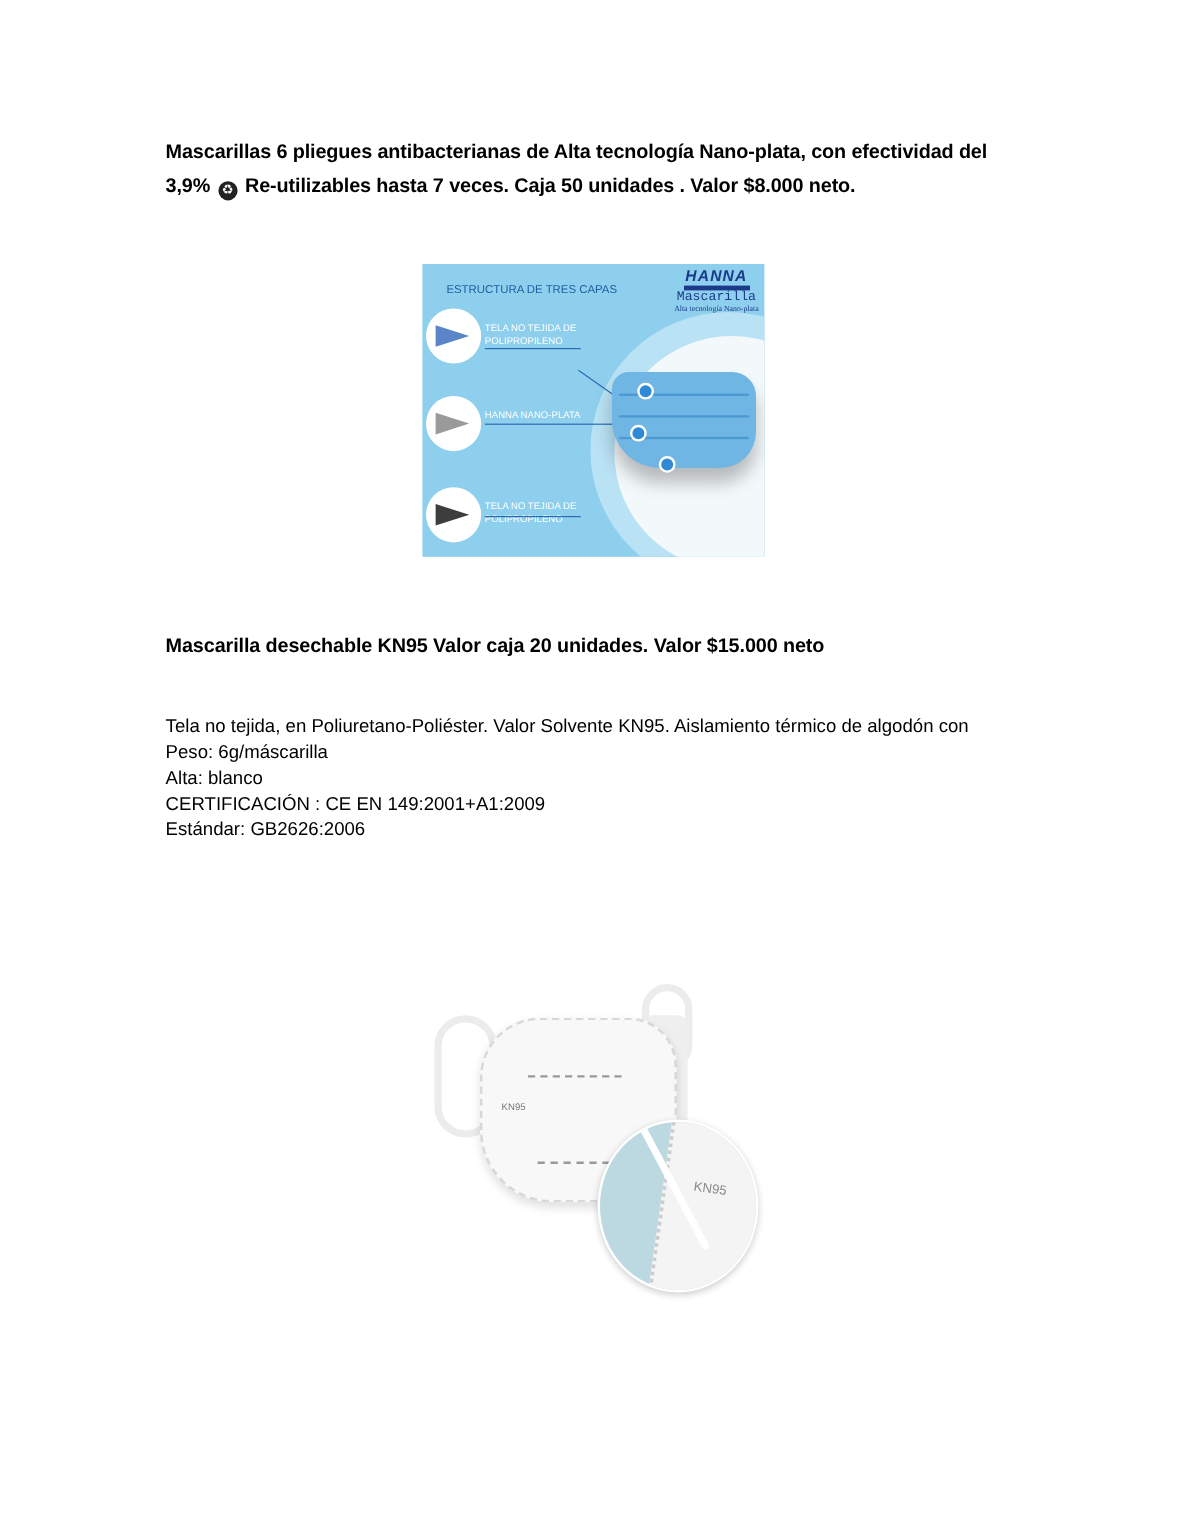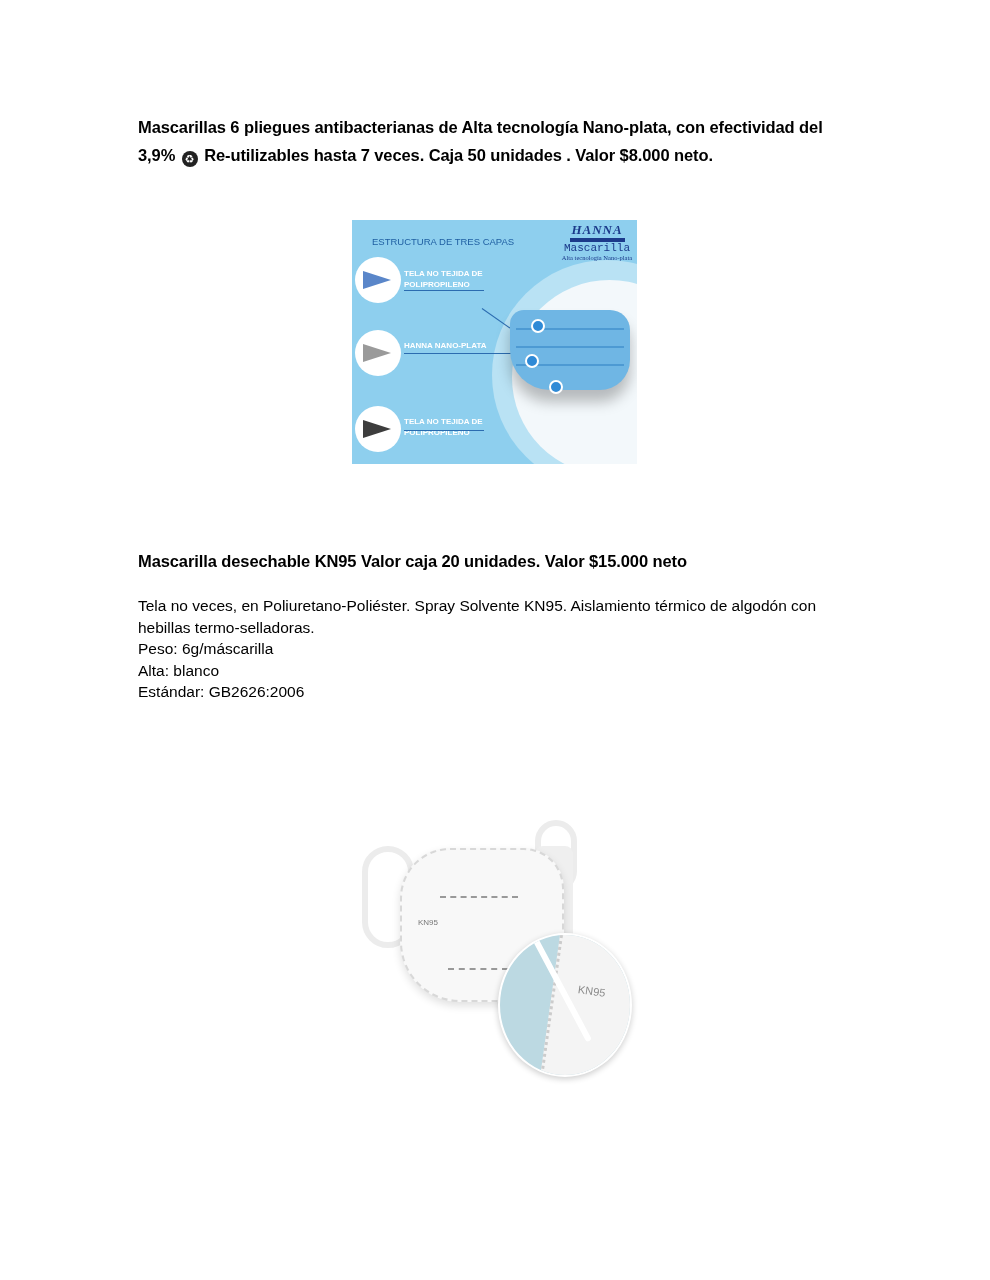--- a/index.html
+++ b/index.html
@@ -1,40 +1,40 @@
 <!DOCTYPE html>
 <html><head>
   <meta charset="utf-8">
   <style>
     html, body { margin: 0; padding: 0; background: #ffffff; }
     body { width: 990px; height: 1280px; position: relative; overflow: hidden;
       font-family: "Liberation Sans", "DejaVu Sans", sans-serif; color: #000; }
     .page { position: absolute; left: 0; top: 0; width: 990px; height: 1280px; }
     .heading { position: absolute; left: 138px; font-weight: bold; font-size: 16.5px; line-height: 28px; letter-spacing: -0.1px; }
     .h1 { top: 113px; width: 730px; }
-    .h2 { top: 547px; width: 730px; }
+    .h2 { top: 524px; width: 730px; }
     .recycle { display: inline-block; width: 16px; height: 16px; border-radius: 50%; background: #222; color: #fff; font-size: 11px; line-height: 16px; text-align: center; vertical-align: -2px; margin: 0 2px; }
     .body-text { position: absolute; left: 138px; top: 595px; width: 730px; font-size: 15.5px; line-height: 21.5px; }
     .body-text div { white-space: pre-wrap; }
 
     
     .img1 { position: absolute; left: 352px; top: 220px; width: 285px; height: 244px;
       background: #8ecfee; overflow: hidden; }
     .img1 .ring { position: absolute; left: 140px; top: 40px; width: 230px; height: 230px; border-radius: 50%; background: #b9e2f4; }
     .img1 .ring2 { position: absolute; left: 160px; top: 60px; width: 195px; height: 195px; border-radius: 50%; background: #f3f8fb; }
     .img1 .title { position: absolute; left: 20px; top: 16px; font-size: 9.5px; color: #1f5fa2; }
     .img1 .brand { position: absolute; left: 205px; top: 3px; width: 80px; text-align: center; }
-    .img1 .brand .logo { font-size: 13px; font-weight: bold; font-style: italic; color: #1b3a8a; letter-spacing: 1px; line-height: 14px; font-family: Liberation Serif, serif; }
+    .img1 .brand .logo { font-size: 13px; font-weight: bold; font-style: italic; color: #1b3a8a; letter-spacing: 1px; line-height: 14px; }
     .img1 .brand .bar { margin: 1px auto; width: 55px; height: 4px; background: #1b3a8a; }
     .img1 .brand .m { font-family: Liberation Mono, monospace; font-size: 11px; color: #1b3a8a; line-height: 11px; }
     .img1 .brand .sub { font-family: "Liberation Serif", serif; font-size: 6.5px; color: #1b3a8a; line-height: 8px; }
     .img1 .circle { position: absolute; left: 3px; width: 46px; height: 46px; border-radius: 50%; background: #fff; }
     .img1 .circle .tri { position: absolute; left: 8px; top: 14px; width: 0; height: 0;
       border-top: 9px solid transparent; border-bottom: 9px solid transparent; border-left: 28px solid #5a86c9; }
-    .img1 .lbl { position: absolute; left: 52px; font-size: 8px; color: #fff; line-height: 11px; font-weight: bold; }
+    .img1 .lbl { position: absolute; left: 52px; font-size: 8px; color: #fff; line-height: 11px; }
     .img1 .line { position: absolute; height: 1px; background: #2b6cb0; }
     .img1 .mask { position: absolute; left: 158px; top: 90px; width: 120px; height: 80px;
       background: #6fb6e4; border-radius: 14px 20px 30px 40px; box-shadow: 0 12px 14px rgba(0,0,0,0.25); }
     .img1 .mask .pleat { position: absolute; left: 6px; right: 6px; height: 2px; background: #4d9ad3; }
     .img1 .dot { position: absolute; width: 10px; height: 10px; border-radius: 50%; border: 2px solid #fff; background: #2f8ad6; }
 
     
     .img2 { position: absolute; left: 360px; top: 818px; width: 262px; height: 268px; overflow: visible; }
     .img2 .loop { position: absolute; border: 6px solid #ececec; border-radius: 30px; }
     .img2 .body { position: absolute; left: 40px; top: 30px; width: 160px; height: 150px; background: #f8f8f8;
@@ -108,24 +108,24 @@
       <div class="pleat" style="top:54px"></div>
     </div>
     <div class="dot" style="left:179px; top:99px"></div>
     <div class="dot" style="left:173px; top:134px"></div>
     <div class="dot" style="left:197px; top:160px"></div>
   </div>
 
   <div class="heading h2">Mascarilla desechable KN95 Valor caja 20 unidades. Valor $15.000 neto</div>
 
   <div class="body-text">
-    <div>Tela no veces, en Poliuretano-Poliéster. Spray Solvente KN95. Aislamiento térmico de algodón con</div>
-    <div>hebillas termo-selladoras.</div>
+    <div>Tela no tejida, en Poliuretano-Poliéster. Valor Solvente KN95. Aislamiento térmico de algodón con</div>
     <div>Peso: 6g/máscarilla</div>
     <div>Alta: blanco</div>
+    <div>CERTIFICACIÓN : CE EN 149:2001+A1:2009</div>
     <div>Estándar: GB2626:2006</div>
   </div>
 
   <div class="img2">
     <div class="loop" style="left:2px; top:28px; width:40px; height:90px;"></div>
     <div class="loop" style="left:175px; top:2px; width:30px; height:60px;"></div>
     <div class="side"></div>
     <div class="body"></div>
     <div class="dash" style="left:80px; top:78px; width:78px;"></div>
     <div class="dash" style="left:88px; top:150px; width:60px;"></div>

